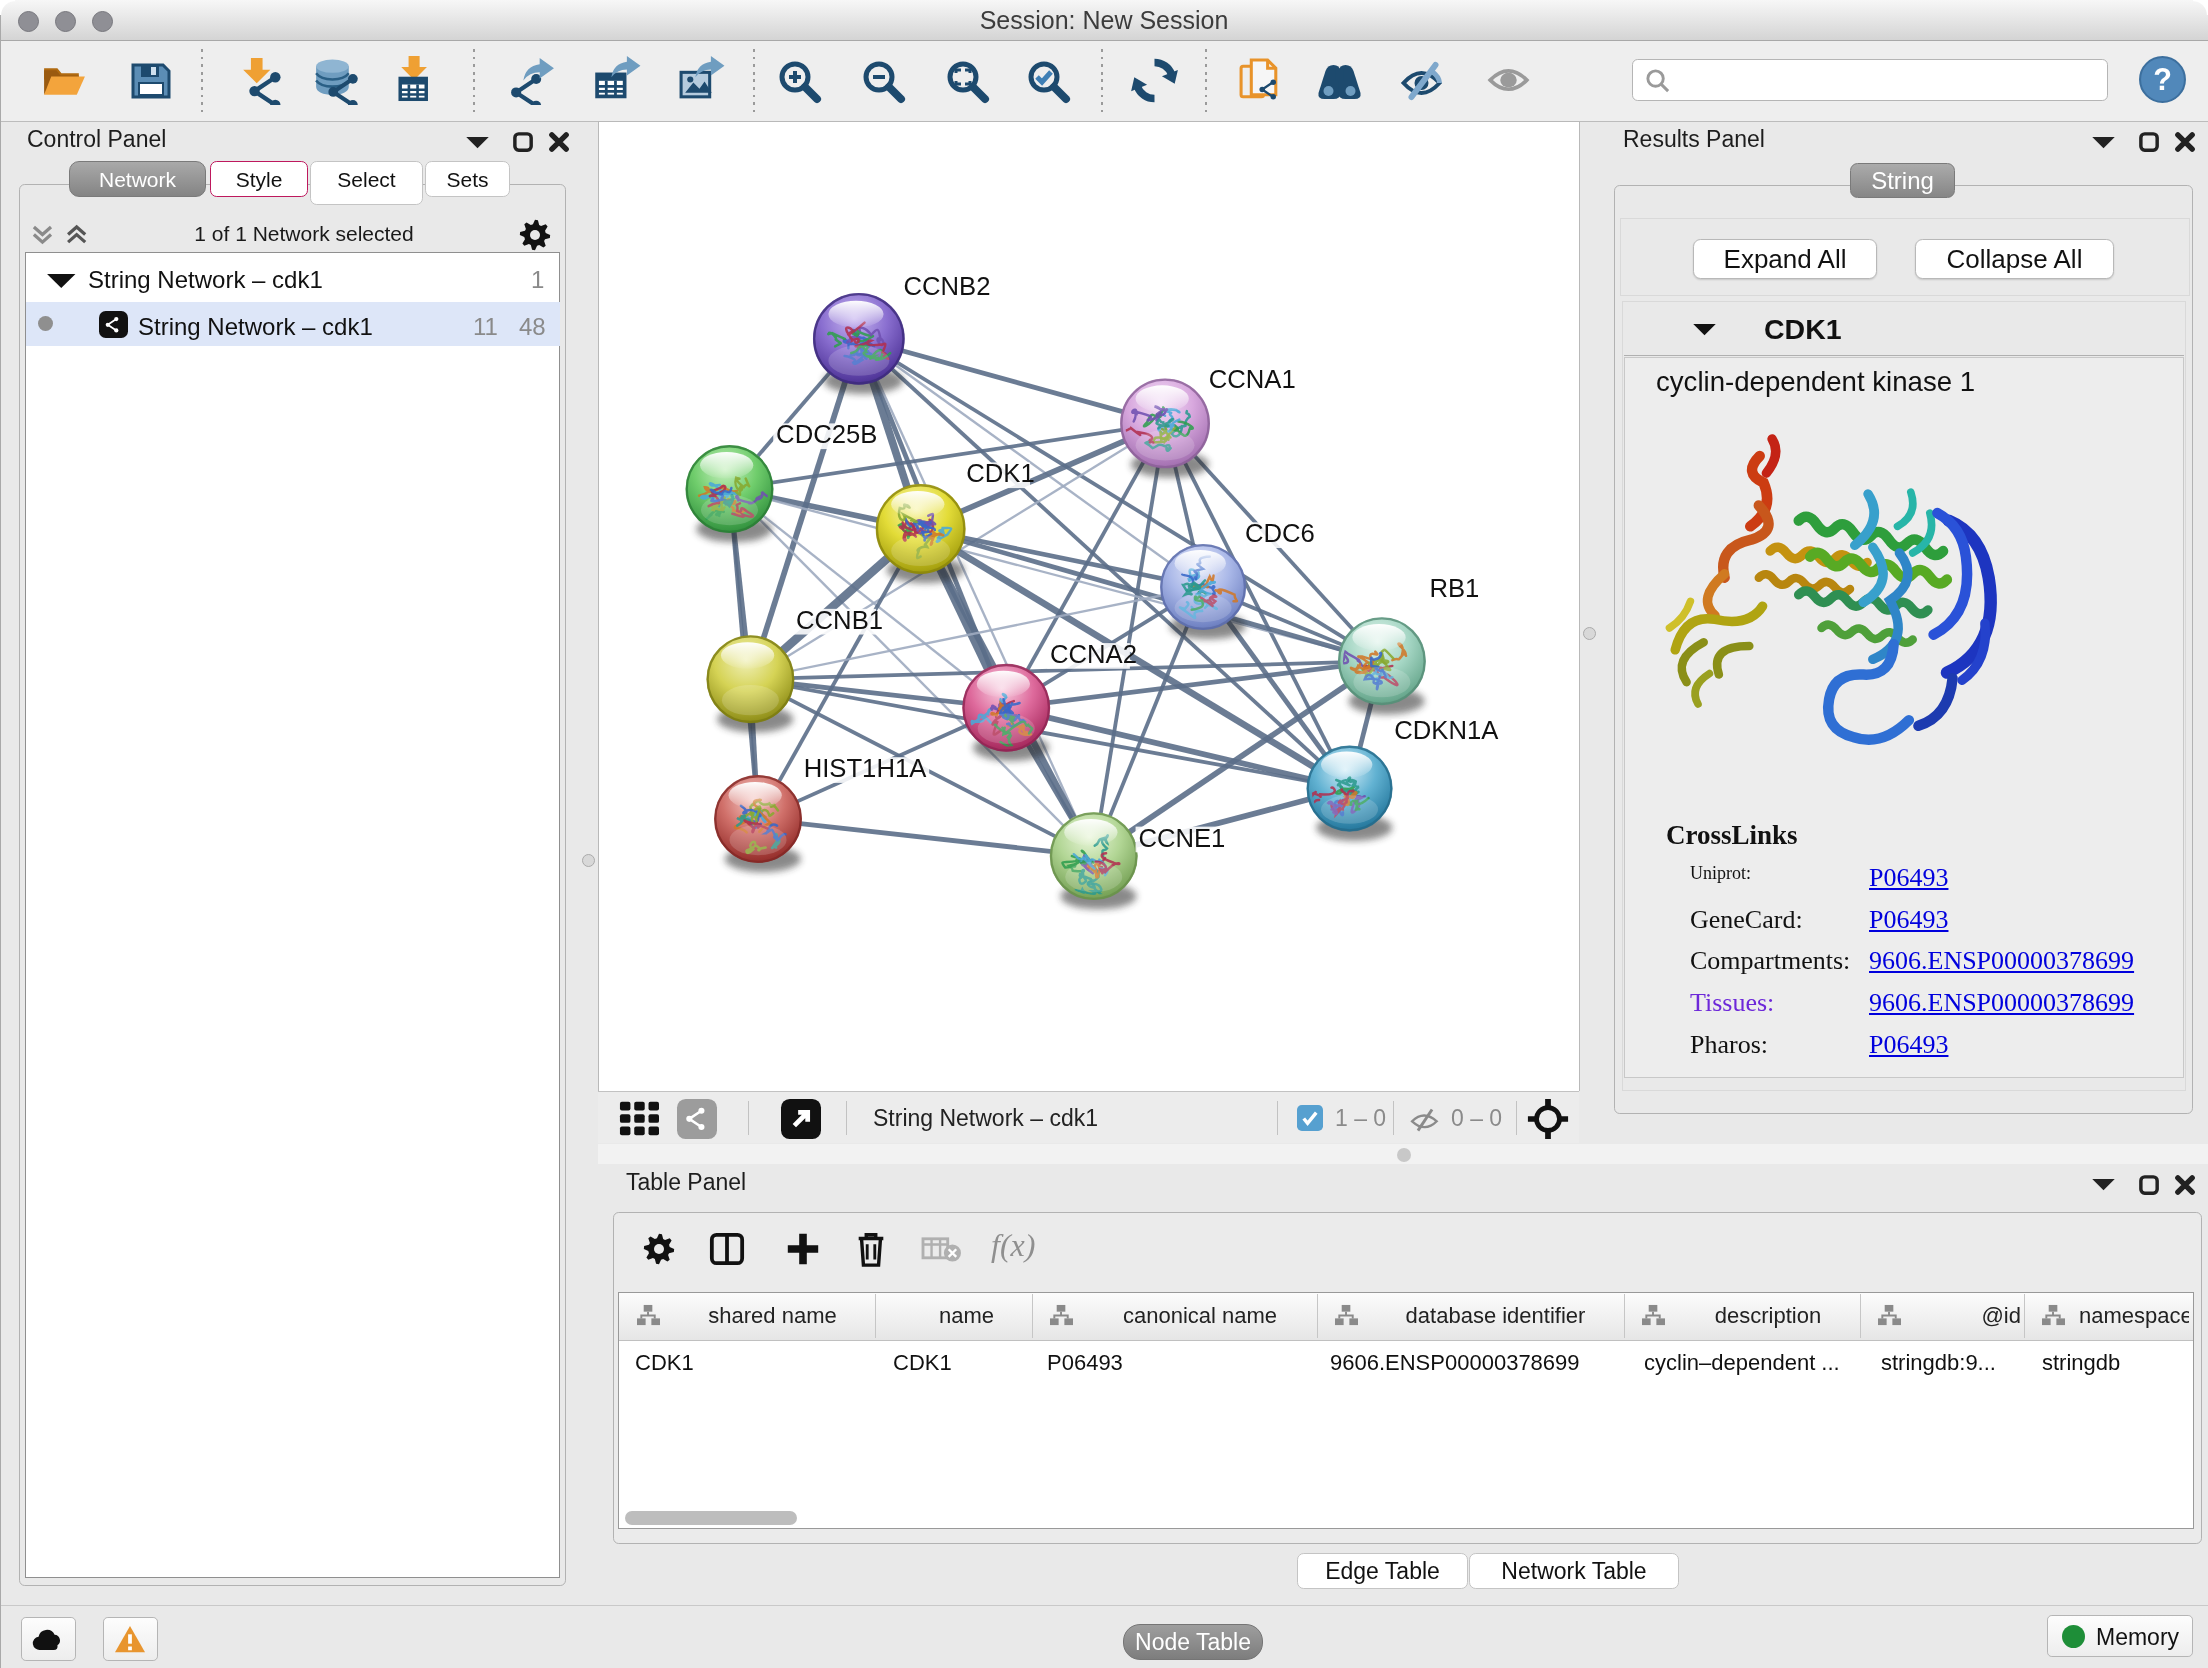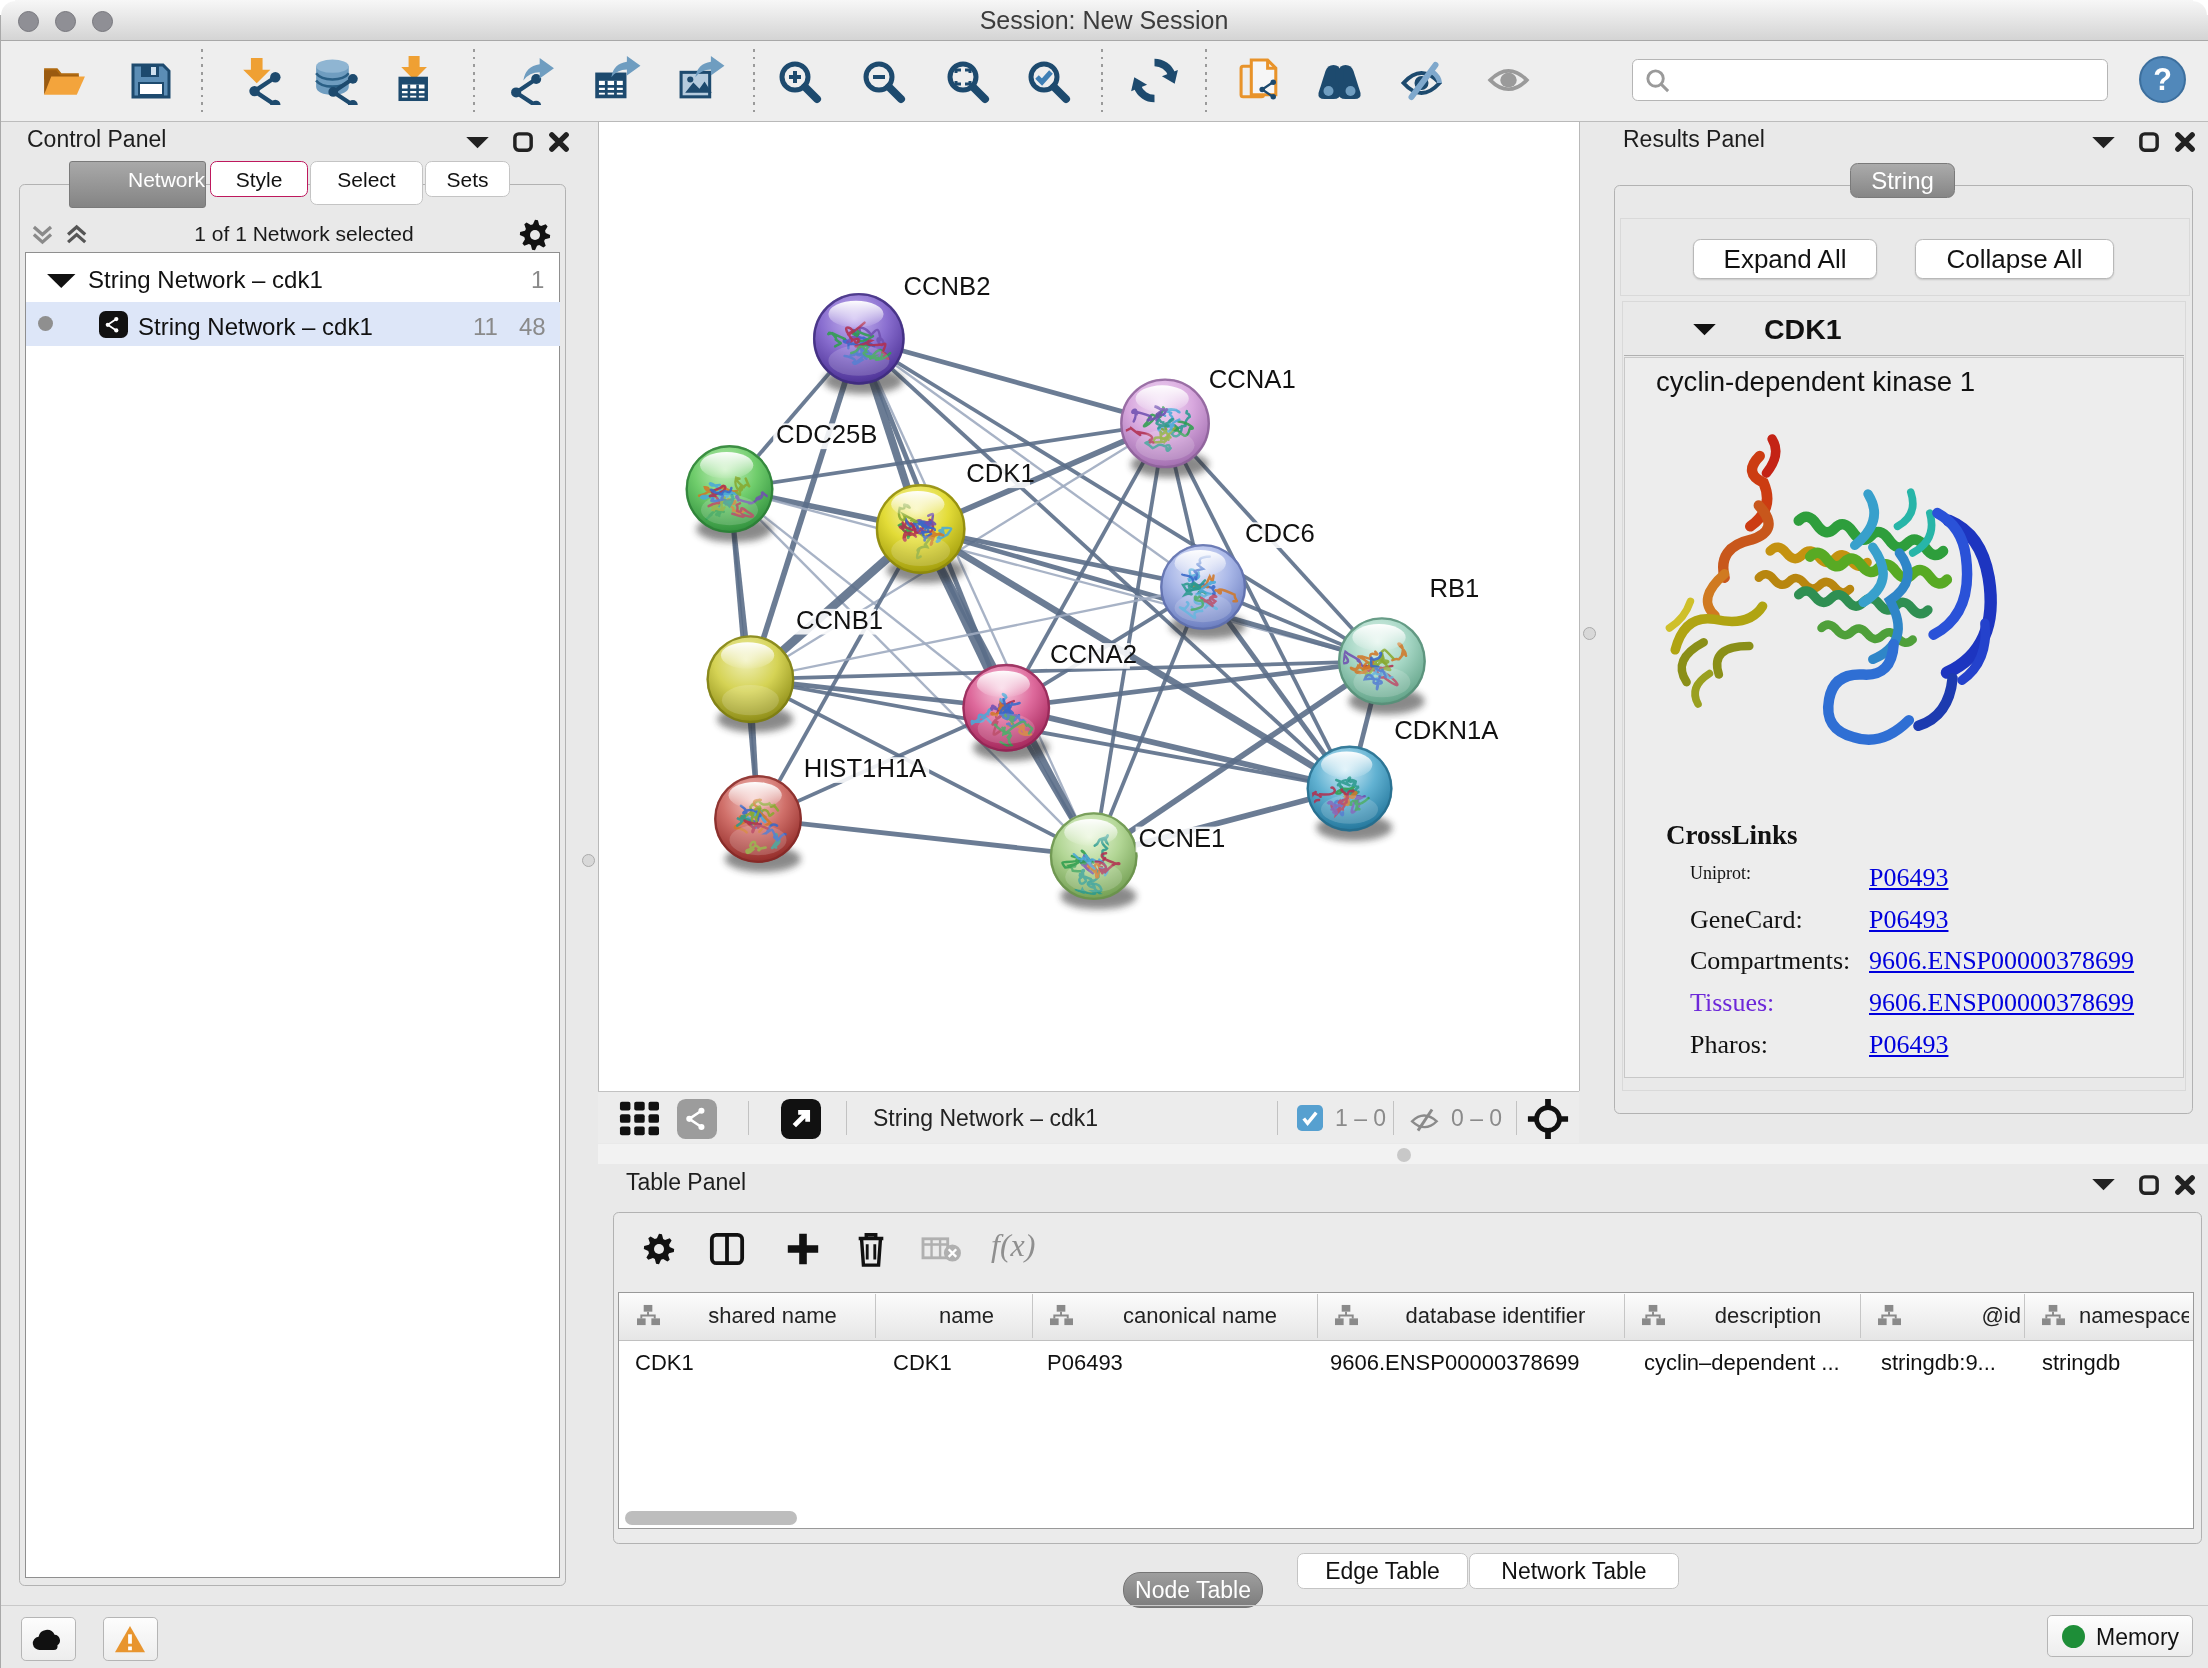--- a/index.html
+++ b/index.html
@@ -155,21 +155,21 @@
 <div class="abs" style="left:27px;top:126px;font-size:23px;color:#1d1d1d">Control Panel</div>
 <svg style="position:absolute;left:466px;top:135px" width="23" height="15" viewBox="0 0 24 16">
     <path d="M0,2 h24 l-12,12 z" fill="#222"></path>
   </svg>
 <svg style="position:absolute;left:512px;top:131px" width="23" height="23" viewBox="0 0 24 24">
     <rect x="3" y="3" width="17" height="17" rx="4" fill="none" stroke="#222" stroke-width="3.6"></rect>
   </svg>
 <svg style="position:absolute;left:548px;top:131px" width="23" height="23" viewBox="0 0 24 24">
     <path d="M4,4 L19,19 M19,4 L4,19" stroke="#222" stroke-width="5.6" stroke-linecap="round"></path>
   </svg>
-<div class="abs" style="left:69px;top:161px;width:137px;height:47px;background:linear-gradient(#a9a9a9,#848484);color:#fff;border:1px solid #7a7a7a;border-radius:3px;box-sizing:border-box;text-align:right;line-height:36px;font-size:21px;z-index:5;position:absolute">Network</div>
+<div class="abs" style="left:69px;top:161px;width:137px;height:36px;background:linear-gradient(#a9a9a9,#848484);color:#fff;border:1px solid #7a7a7a;border-radius:10px;box-sizing:border-box;text-align:center;line-height:36px;font-size:21px;z-index:5;position:absolute">Network</div>
 <div class="abs" style="left:210px;top:161px;width:98px;height:36px;background:#fff;color:#111;border:1px solid #be185d;border-radius:6.7px;box-sizing:border-box;text-align:center;line-height:36px;font-size:21px;z-index:5;position:absolute">Style</div>
 <div class="abs" style="left:310px;top:161px;width:113px;height:44px;background:#fff;color:#111;border:1px solid #c4c4c4;border-radius:6.7px;box-sizing:border-box;text-align:center;line-height:36px;font-size:21px;z-index:5;position:absolute">Select</div>
 <div class="abs" style="left:425px;top:161px;width:85px;height:36px;background:#fff;color:#111;border:1px solid #c4c4c4;border-radius:6.7px;box-sizing:border-box;text-align:center;line-height:36px;font-size:21px;z-index:5;position:absolute">Sets</div>
 <div class="abs" style="left:19px;top:184px;width:545px;height:1400px;background:#e9e9e9;border:1px solid #b2b2b2;border-radius:5.7px"></div>
 <svg class="abs" style="left:32px;top:223px" width="57" height="25" viewBox="0 0 60 26">
     <path d="M2,4 l9,8 9,-8 M2,12 l9,8 9,-8" stroke="#8a8a8a" stroke-width="3.4" fill="none"></path>
     <path d="M38,12 l9,-8 9,8 M38,20 l9,-8 9,8" stroke="#555" stroke-width="3.4" fill="none"></path>
   </svg>
 <div class="abs" style="left:114px;top:222px;width:380px;text-align:center;font-size:21px;color:#1a1a1a">1 of 1 Network selected</div>
 <svg class="abs" style="left:517px;top:217px" width="36" height="36" viewBox="0 0 38 38">
@@ -806,21 +806,21 @@
   </svg>
 <div class="abs" style="left:2079px;top:1303px;width:110px;font-size:22px;color:#222;text-align:center;overflow:hidden;white-space:nowrap">namespace</div>
 <div class="abs" style="left:635px;top:1350px;font-size:22px;color:#111">CDK1</div>
 <div class="abs" style="left:893px;top:1350px;font-size:22px;color:#111">CDK1</div>
 <div class="abs" style="left:1047px;top:1350px;font-size:22px;color:#111">P06493</div>
 <div class="abs" style="left:1330px;top:1350px;font-size:22px;color:#111">9606.ENSP00000378699</div>
 <div class="abs" style="left:1644px;top:1350px;font-size:22px;color:#111">cyclin–dependent ...</div>
 <div class="abs" style="left:1881px;top:1350px;font-size:22px;color:#111">stringdb:9...</div>
 <div class="abs" style="left:2042px;top:1350px;font-size:22px;color:#111">stringdb</div>
 <div class="abs" style="left:625px;top:1511px;width:172px;height:14.3px;background:#bdbdbd;border-radius:7.6px"></div>
-<div class="abs" style="left:1123px;top:1572px;width:140px;height:36px;background:linear-gradient(#9e9e9e,#7d7d7d);color:#fff;border:1px solid #757575;box-sizing:border-box;border-radius:17px;text-align:center;line-height:35px;font-size:23px">Node Table</div>
+<div class="abs" style="left:1123px;top:1624px;width:140px;height:36px;background:linear-gradient(#9e9e9e,#7d7d7d);color:#fff;border:1px solid #757575;box-sizing:border-box;border-radius:17px;text-align:center;line-height:35px;font-size:23px">Node Table</div>
 <div class="abs" style="left:1297px;top:1553px;width:171px;height:36px;background:#fff;color:#111;border:1px solid #c4c4c4;box-sizing:border-box;border-radius:6.7px;text-align:center;line-height:35px;font-size:23px">Edge Table</div>
 <div class="abs" style="left:1469px;top:1553px;width:210px;height:36px;background:#fff;color:#111;border:1px solid #c4c4c4;box-sizing:border-box;border-radius:6.7px;text-align:center;line-height:35px;font-size:23px">Network Table</div>
 <div class="abs" style="left:0;top:1605px;width:2208px;height:1px;background:#c9c9c9"></div>
 <div class="abs" style="left:21px;top:1617px;width:55px;height:44px;background:linear-gradient(#fdfdfd,#ededed);border:1px solid #b5b5b5;border-radius:4.8px;box-sizing:border-box"></div>
 <svg class="abs" style="left:31px;top:1627px" width="34" height="25" viewBox="0 0 36 26">
     <path d="M10,24 a7,7 0 0 1 -2,-14 a9,9 0 0 1 17,-2 a6,6 0 0 1 3,11 q1,5 -4,5 z" fill="#111"></path>
   </svg>
 <div class="abs" style="left:103px;top:1617px;width:55px;height:44px;background:linear-gradient(#fdfdfd,#ededed);border:1px solid #b5b5b5;border-radius:4.8px;box-sizing:border-box"></div>
 <svg class="abs" style="left:113px;top:1624px" width="34" height="30" viewBox="0 0 36 32">
     <path d="M18,2 L34,30 H2 z" fill="#e8952f"></path>

